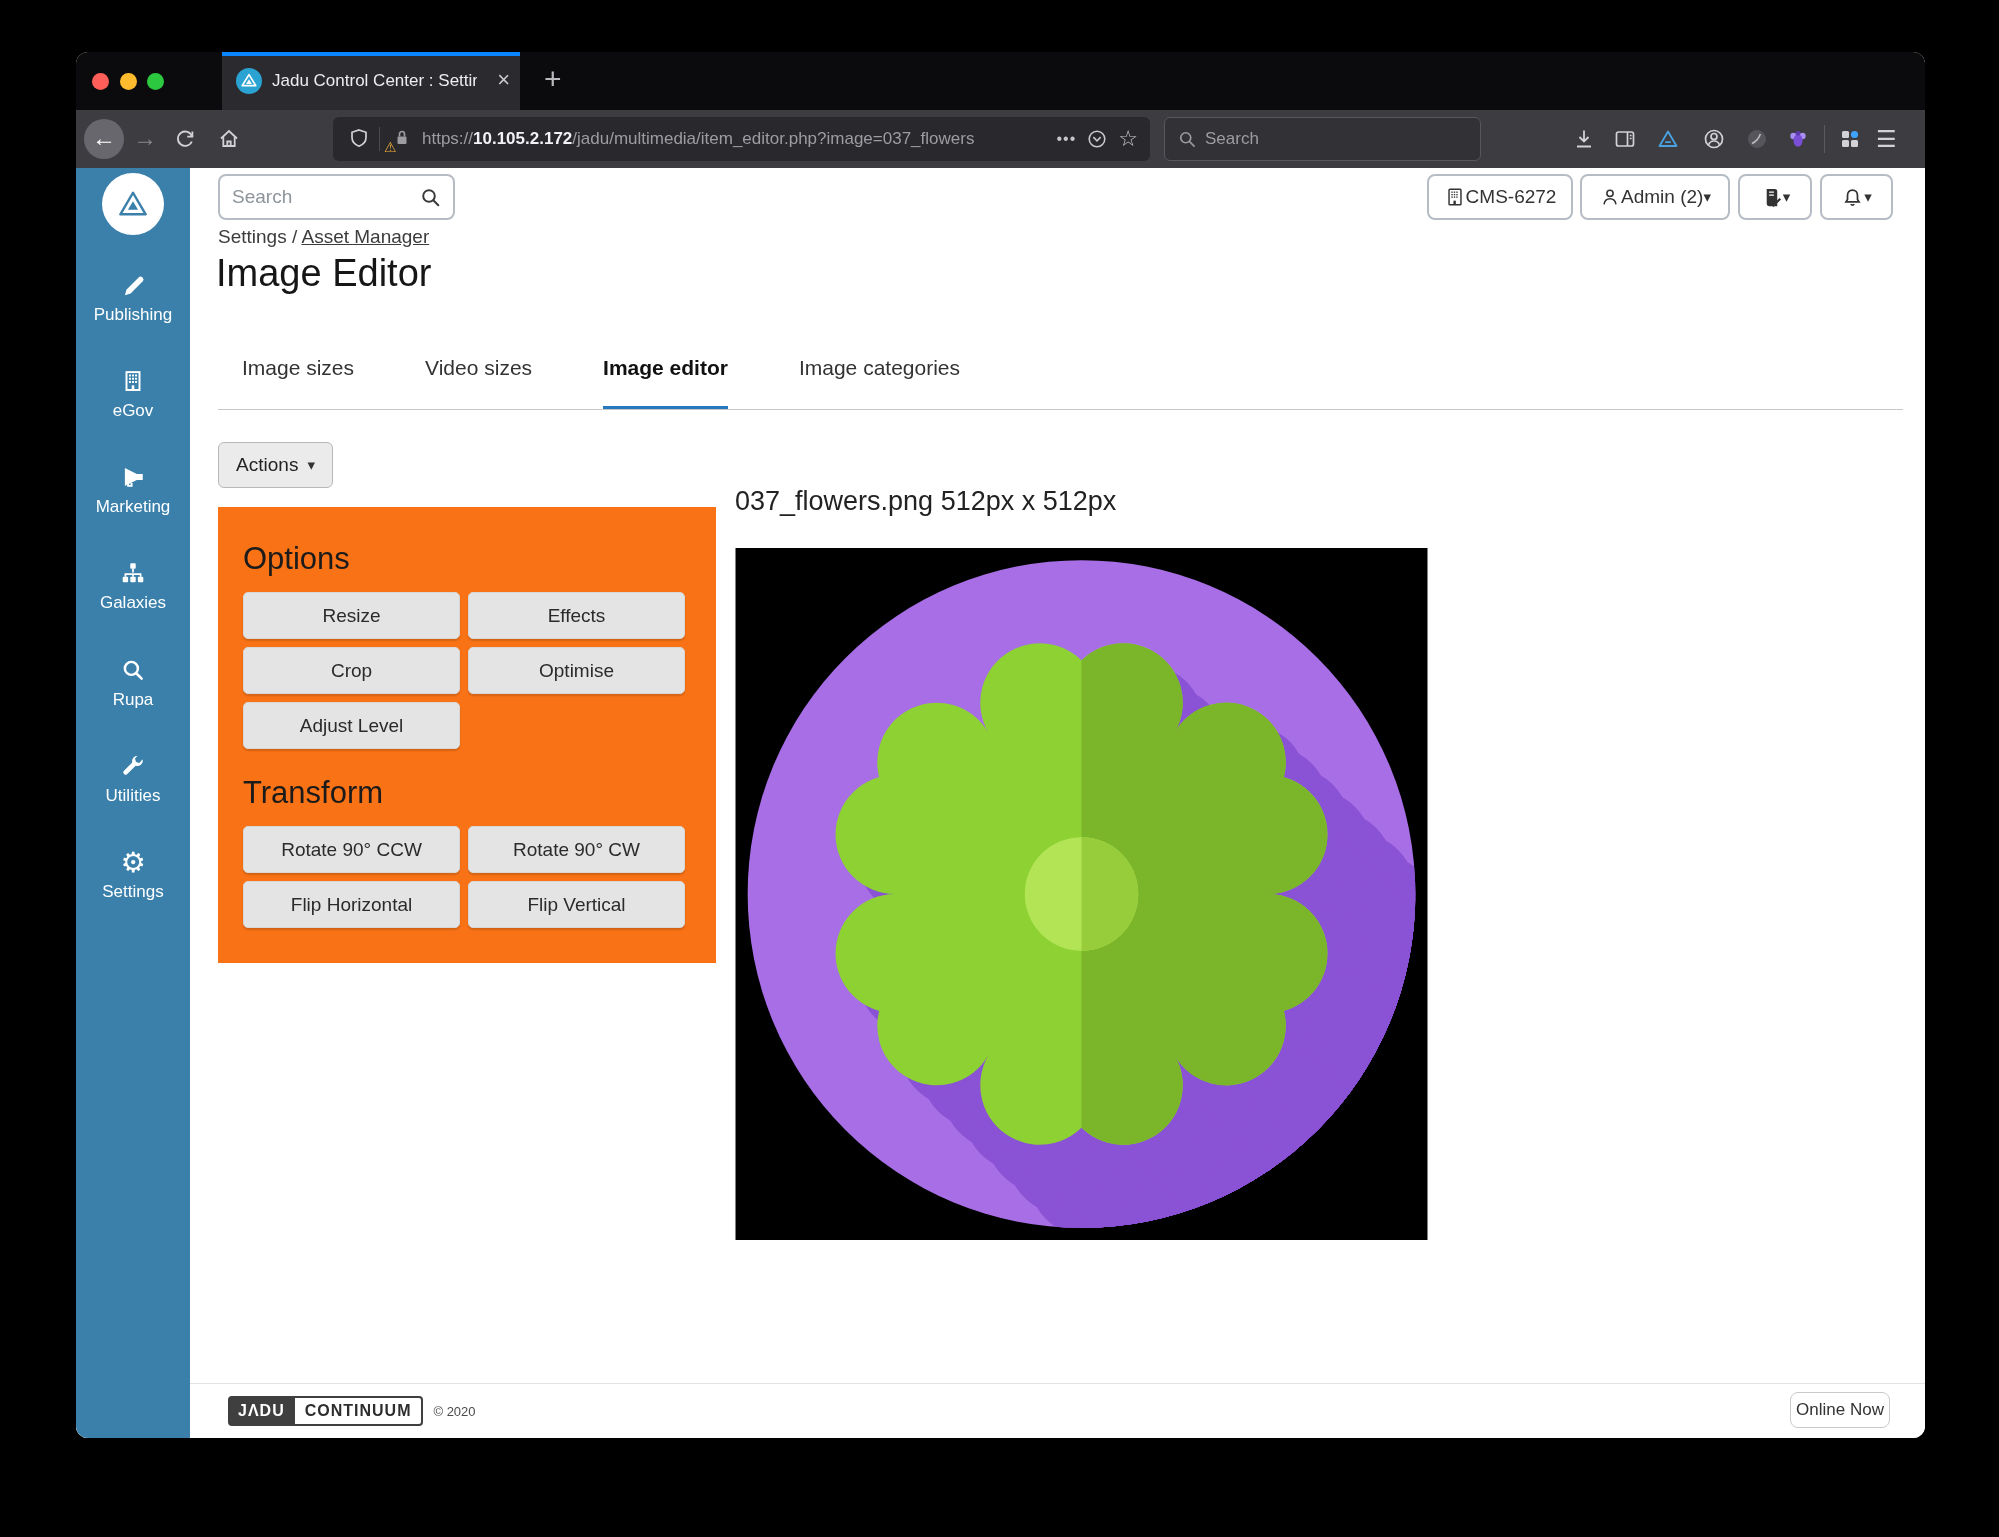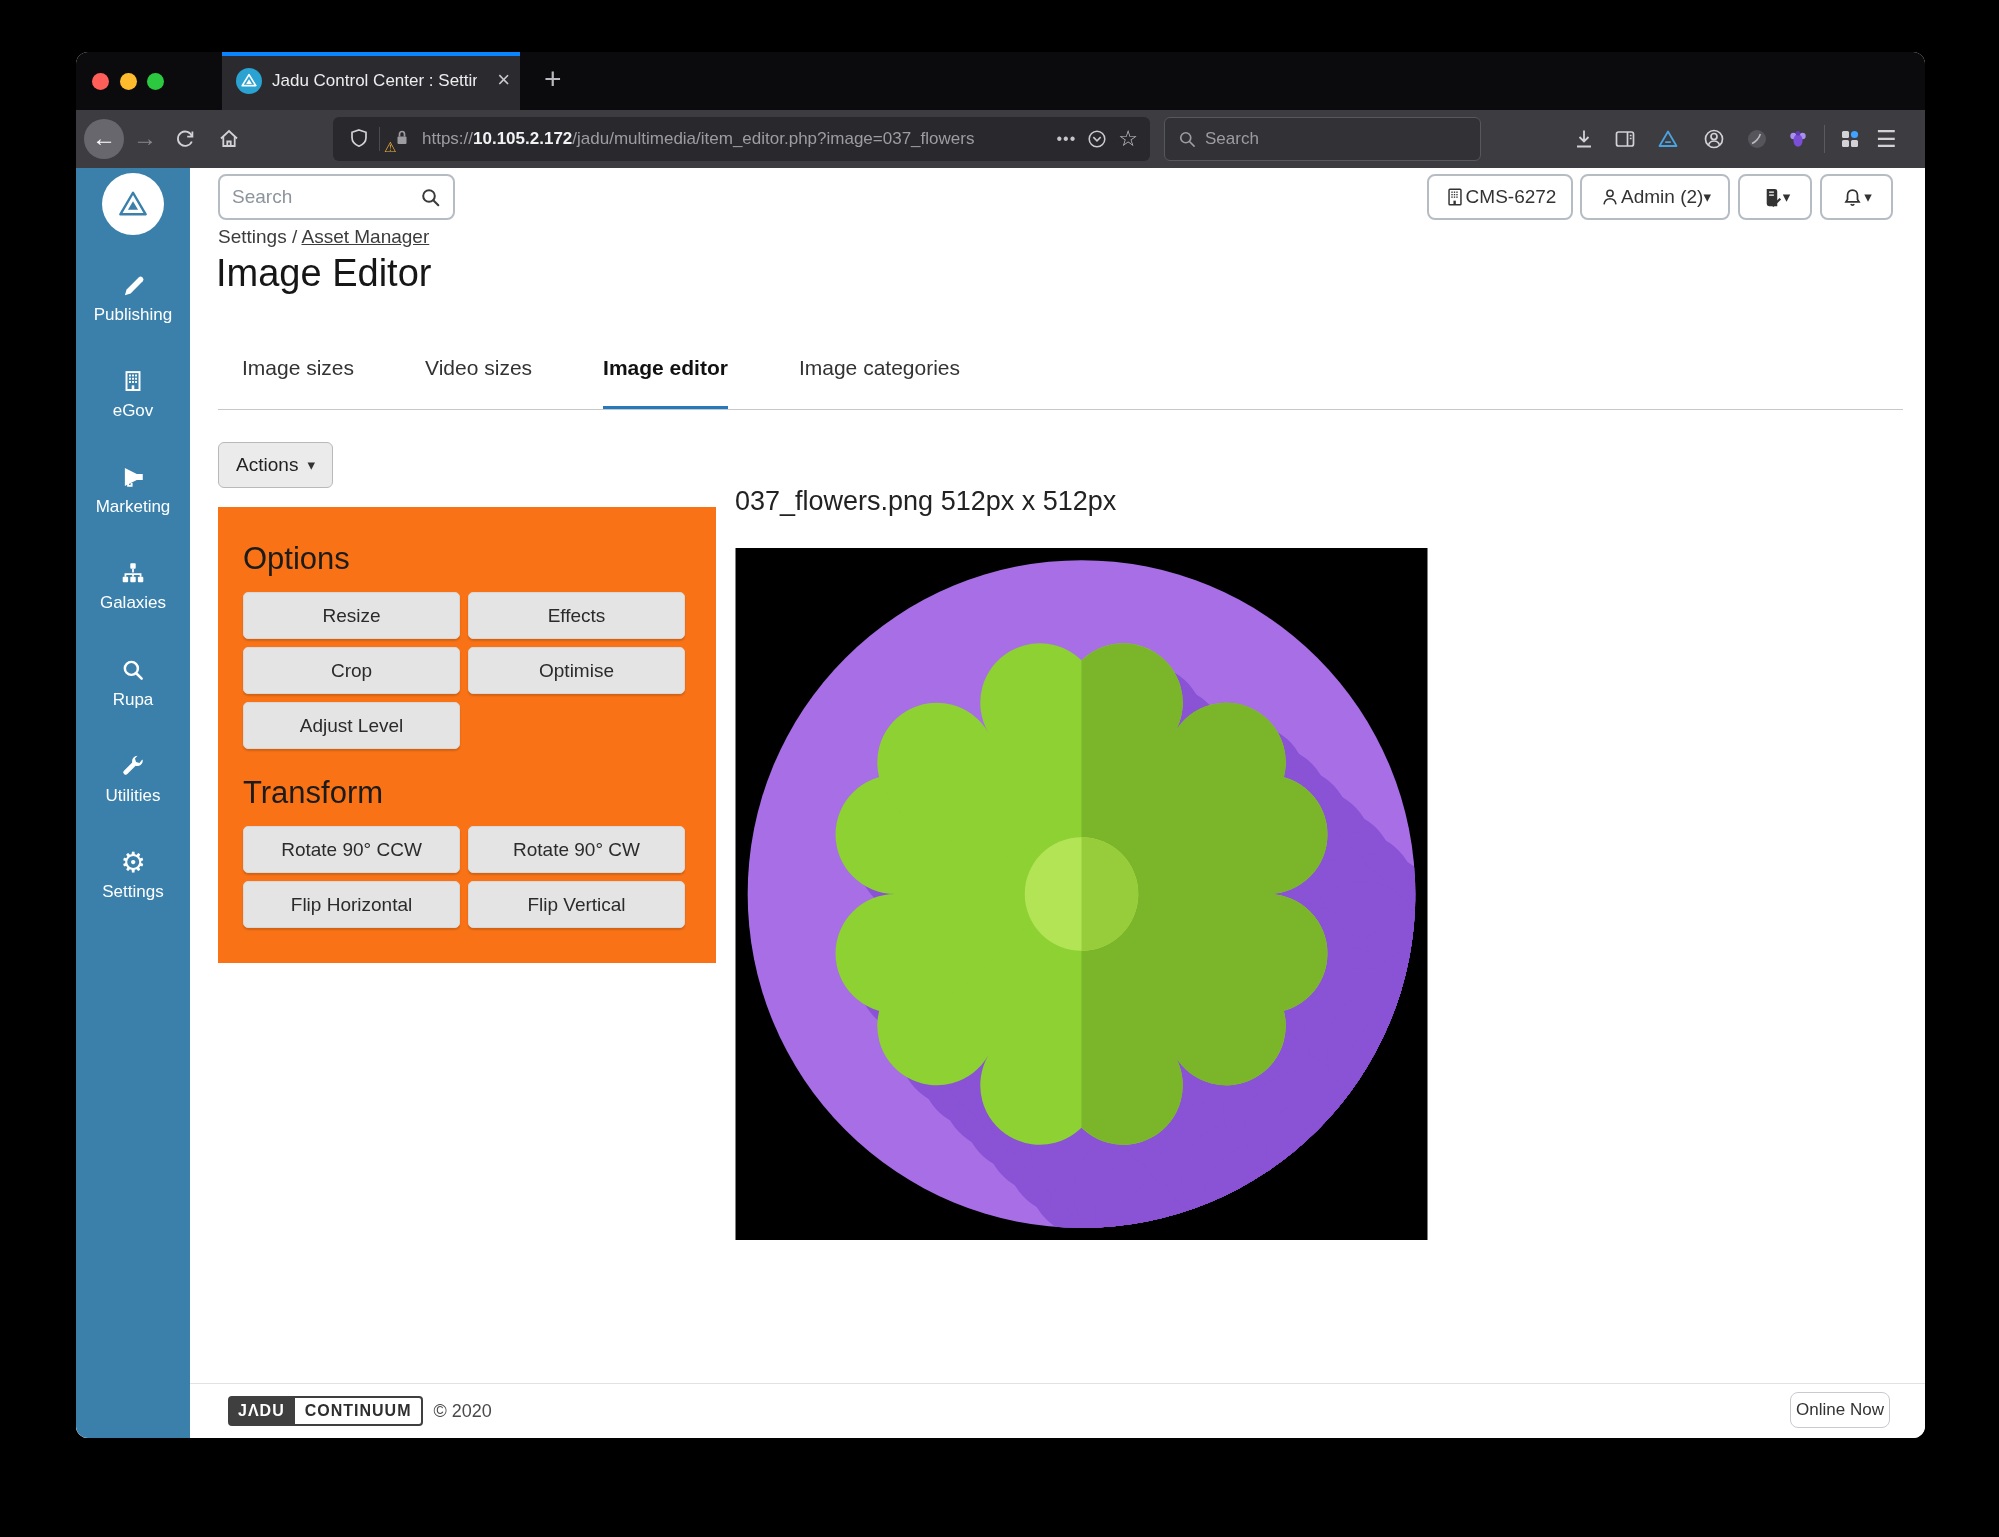--- a/index.html
+++ b/index.html
@@ -88,21 +88,21 @@
   .pbtn{height:47px;background:#e4e4e4;border:1px solid #d8d8d8;border-radius:5px;box-shadow:0 2px 2px rgba(0,0,0,0.15);font-size:19px;color:#2b2b2b;display:flex;align-items:center;justify-content:center;cursor:pointer;}
 
   .img-caption{position:absolute;left:545px;top:318px;font-size:27px;color:#222;}
   .flower-svg{position:absolute;left:545px;top:380px;}
 
   .footer-divider{position:absolute;left:0;top:1215px;width:1735px;height:1px;background:#e2e2e2;}
   .footer-logo{position:absolute;left:38px;top:1228px;display:flex;align-items:center;gap:10px;}
   .logo-badge{display:flex;font-weight:700;font-size:16px;letter-spacing:1px;}
   .badge-left{background:#3f3f3f;color:#fff;padding:4px 8px;border:2px solid #3f3f3f;border-radius:4px 0 0 4px;}
   .badge-right{background:#fff;color:#2e2e2e;padding:4px 10px;border:2px solid #3f3f3f;border-left:none;border-radius:0 4px 4px 0;}
-  .copyright{font-size:18px;color:#4a4a4a;}
+  .copyright{font-size:13px;color:#4a4a4a;}
   .online-btn{position:absolute;left:1600px;top:1224px;width:100px;height:36px;background:#fff;border:1px solid #c9c9ce;border-radius:8px;font-size:17px;color:#333;display:flex;align-items:center;justify-content:center;cursor:pointer;}
 </style>
 </head>
 <body>
 
 <div class="window">
 
   <div class="tabbar">
     <div class="light red"></div>
     <div class="light yellow"></div>

